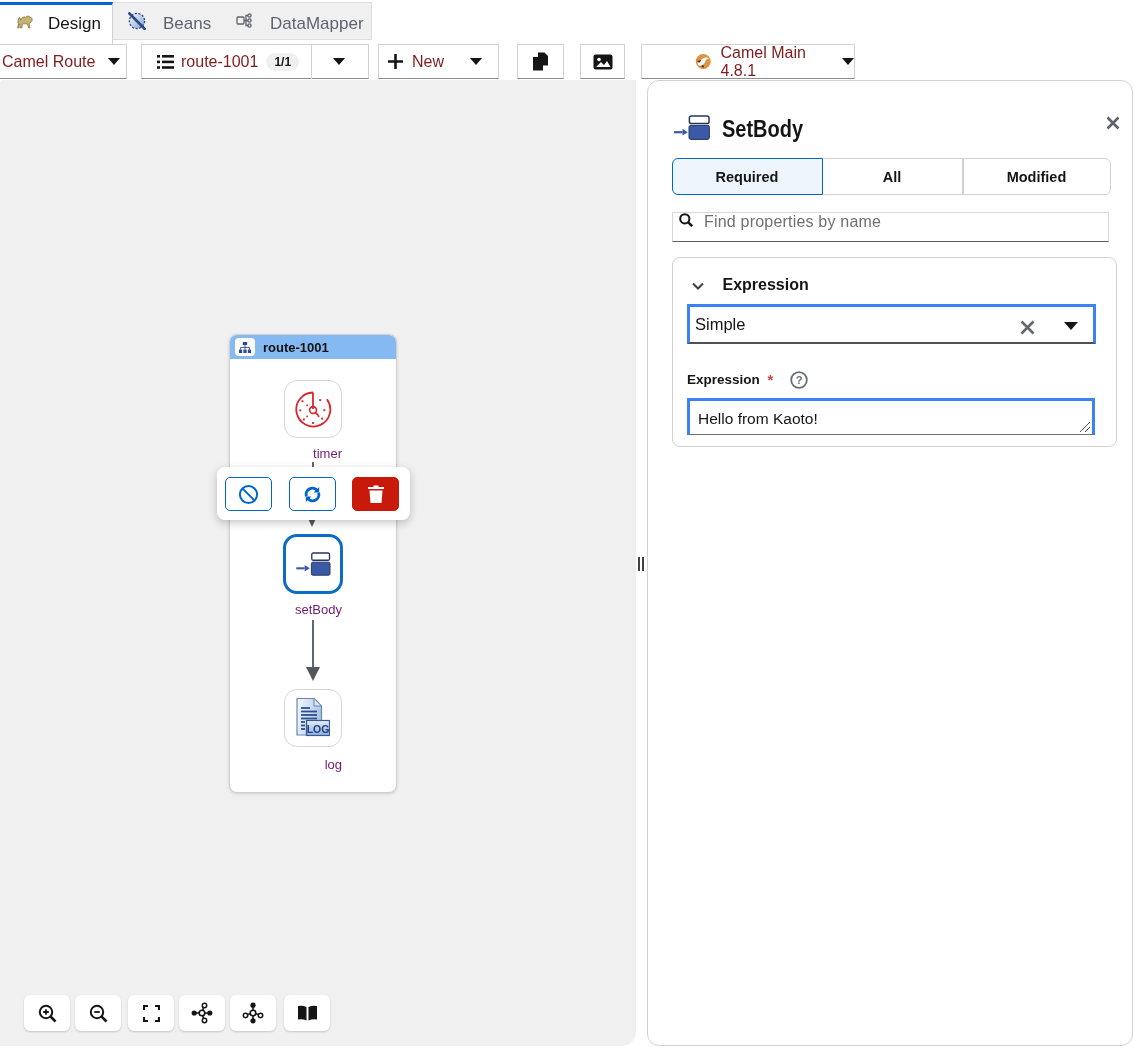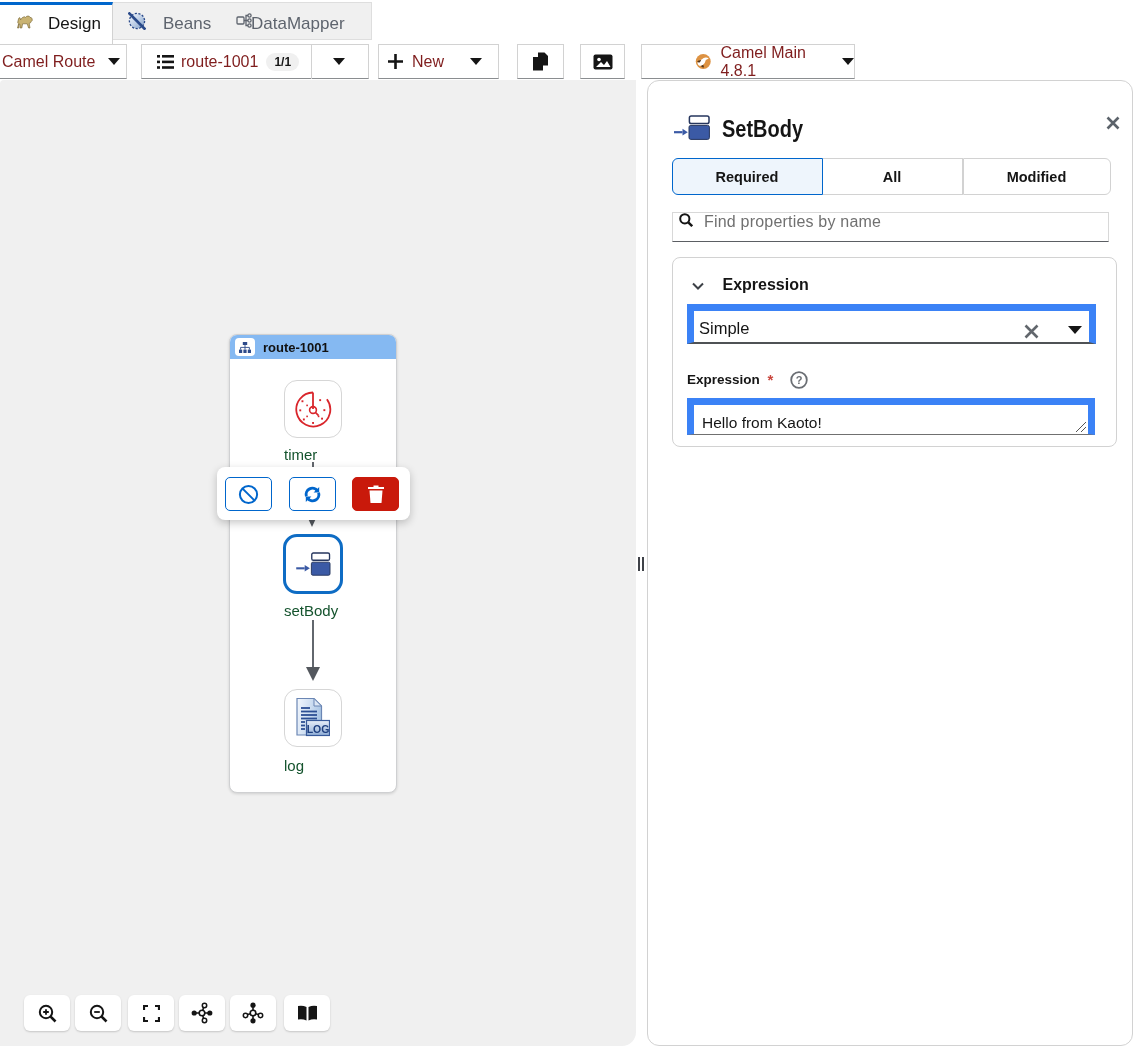--- a/index.html
+++ b/index.html
@@ -30,21 +30,21 @@
 #panel { left:647px; top:80px; width:486px; height:966px; background:#fff;
   border:1px solid #d2d2d2; border-radius:12px; }
 
 
 #route { left:229px; top:334px; width:168px; height:459px; background:#fff;
   border:1px solid #cfd0d2; border-radius:8px; box-shadow:0 1px 3px rgba(0,0,0,0.14); }
 #routehead { left:0; top:0; width:100%; height:24px; background:#85b9f2;
   border-radius:7px 7px 0 0; display:flex; align-items:center; }
 .node { width:58px; height:58px; background:#fff; border:1.5px solid #d6d6d6;
   border-radius:13px; display:flex; align-items:center; justify-content:center; }
-.nodelabel { font-size:15px; color:#14532d; text-align:left; width:100%; }
+.nodelabel { font-size:13px; color:#701a75; text-align:right; width:100%; }
 
 
 #hovertb { left:217px; top:467px; width:193px; height:53px; background:#fff;
   border-radius:8px; box-shadow:0 3px 8px rgba(0,0,0,0.22); z-index:5; }
 .htbtn { position:absolute; top:10px; width:47px; height:34px; border-radius:5px;
   display:flex; align-items:center; justify-content:center; }
 .htbtn-blue { background:#fff; border:1px solid #0066cc; }
 .htbtn-red { background:#c9190b; border:1px solid #c9190b; }
 
 
@@ -55,21 +55,21 @@
 .splitbar { top:557px; width:2px; height:14px; background:#3f4248; }
 
 
 .toggle { top:77px; height:37px; border:1px solid #d2d2d2; background:#fff;
   display:flex; align-items:center; justify-content:center;
   font-size:14.5px; font-weight:bold; color:#151515; }
 #search { left:24px; top:131px; width:437px; height:30px; border:1px solid #d8d8d8;
   border-bottom:1.5px solid #5b5e63; display:flex; align-items:flex-start; }
 #card { left:23.5px; top:176px; width:445px; height:190px; background:#fff;
   border:1px solid #d2d2d2; border-radius:8px; }
-.pfinput { border:7px solid #3b82f6; background:#fff; }
+.pfinput { border:3px solid #3b82f6; background:#fff; }
 </style>
 </head>
 <body>
 <div id="app">
 
   <div class="abs tab-design"></div>
   <div class="abs tab-gray"></div>
   <div class="abs" style="left:16px; top:14px;">
     <svg width="18" height="15" viewBox="0 0 18 15">
       <path d="M1.5 14 L2.6 9.8 Q1.6 9.4 1.8 8 L2.6 4.6 Q3 3.4 4 3.8 L4.6 5.8 Q5.2 4.2 7 3.2 Q8.6 2.2 9.6 3.4 Q10.4 2 12 2 Q13.6 2 14 3.4 Q15.8 3.2 16.2 5 Q16.6 7 15.2 7.6 Q14.8 9 13.2 9.4 L14 14 L12.6 14 L11.2 9.8 L6.6 9.8 L5.8 14 L4.2 14 L3.8 10.2 L3 10 L2.8 14 Z" fill="#c9b372" stroke="#6f5d2a" stroke-width="0.6"></path>
@@ -94,21 +94,21 @@
     <svg width="17" height="16" viewBox="0 0 17 16">
       <g fill="none" stroke="#5e646e" stroke-width="1.3">
         <rect x="1" y="4" width="7" height="7" rx="1"></rect>
         <circle cx="13.5" cy="2.5" r="1.6"></circle>
         <circle cx="13.5" cy="7.5" r="1.6"></circle>
         <circle cx="13.5" cy="12.5" r="1.6"></circle>
         <path d="M8 7.5 L12 7.5 M10 7.5 L10 2.5 L12 2.5 M10 7.5 L10 12.5 L12 12.5"></path>
       </g>
     </svg>
   </div>
-  <div class="abs tabtext-in" style="left:251px; top:14px;">DataMapper</div>
+  <div class="abs tabtext-in" style="left:270px; top:14px;">DataMapper</div>
 
   <div class="abs tbtn" style="left:-1px; width:128px;">
     <span class="tb-text" style="margin-left:2px;">Camel Route</span>
     <span class="caret" style="margin-left:13px;"></span>
   </div>
   <div class="abs tbtn" style="left:141px; width:228px;">
     <svg style="margin-left:15px;" width="17" height="14" viewBox="0 0 17 14">
       <g fill="#151515">
           <rect x="0" y="0" width="3" height="2.6"></rect>
           <rect x="0" y="5.6" width="3" height="2.6"></rect>

